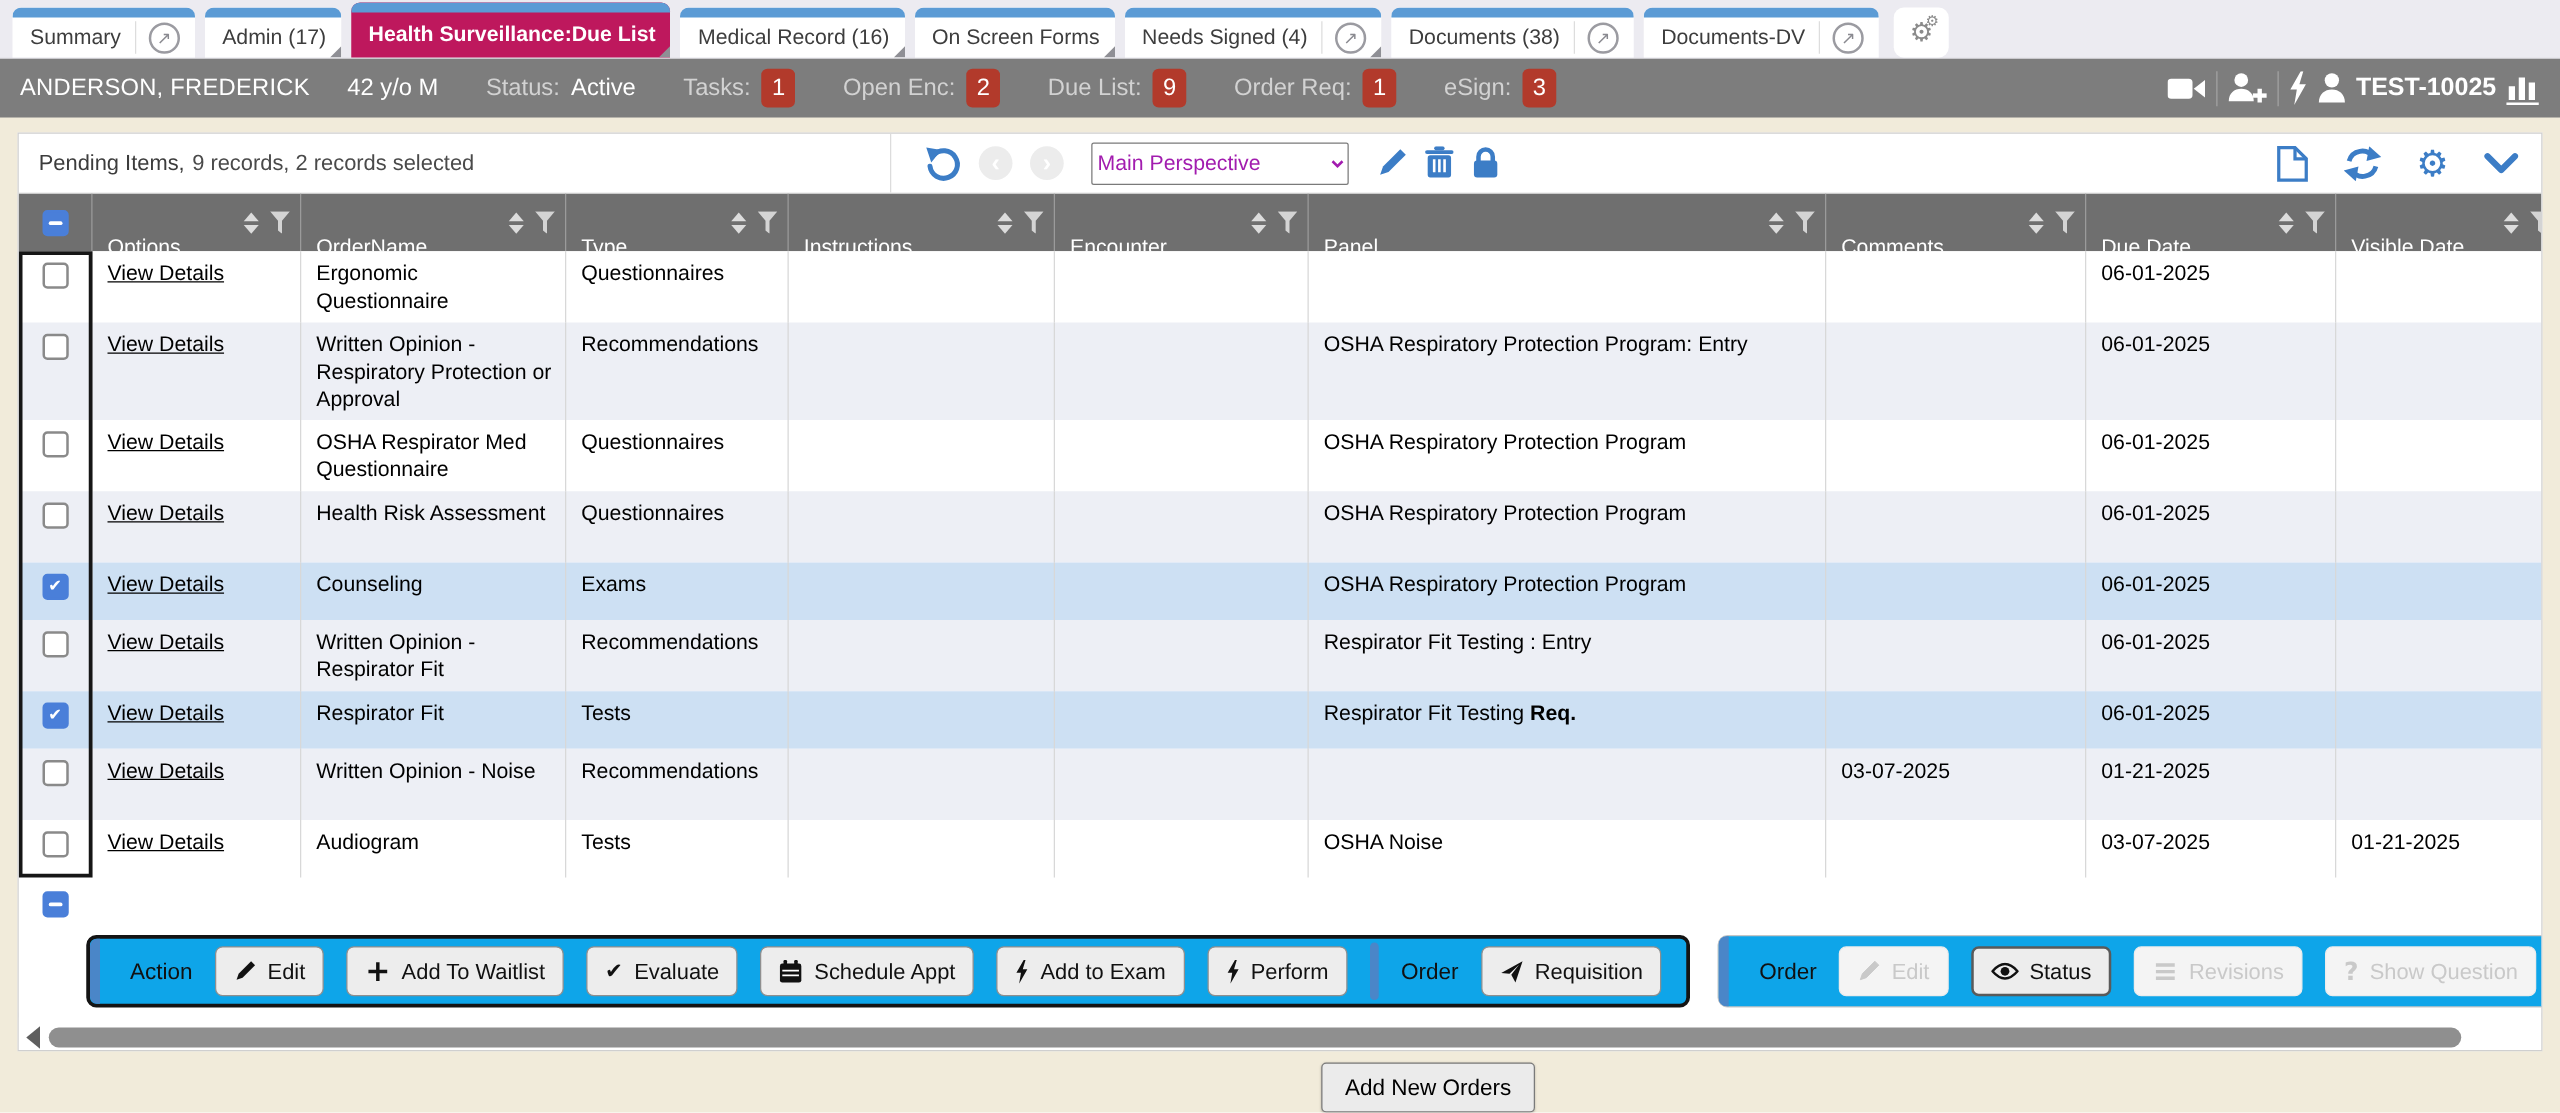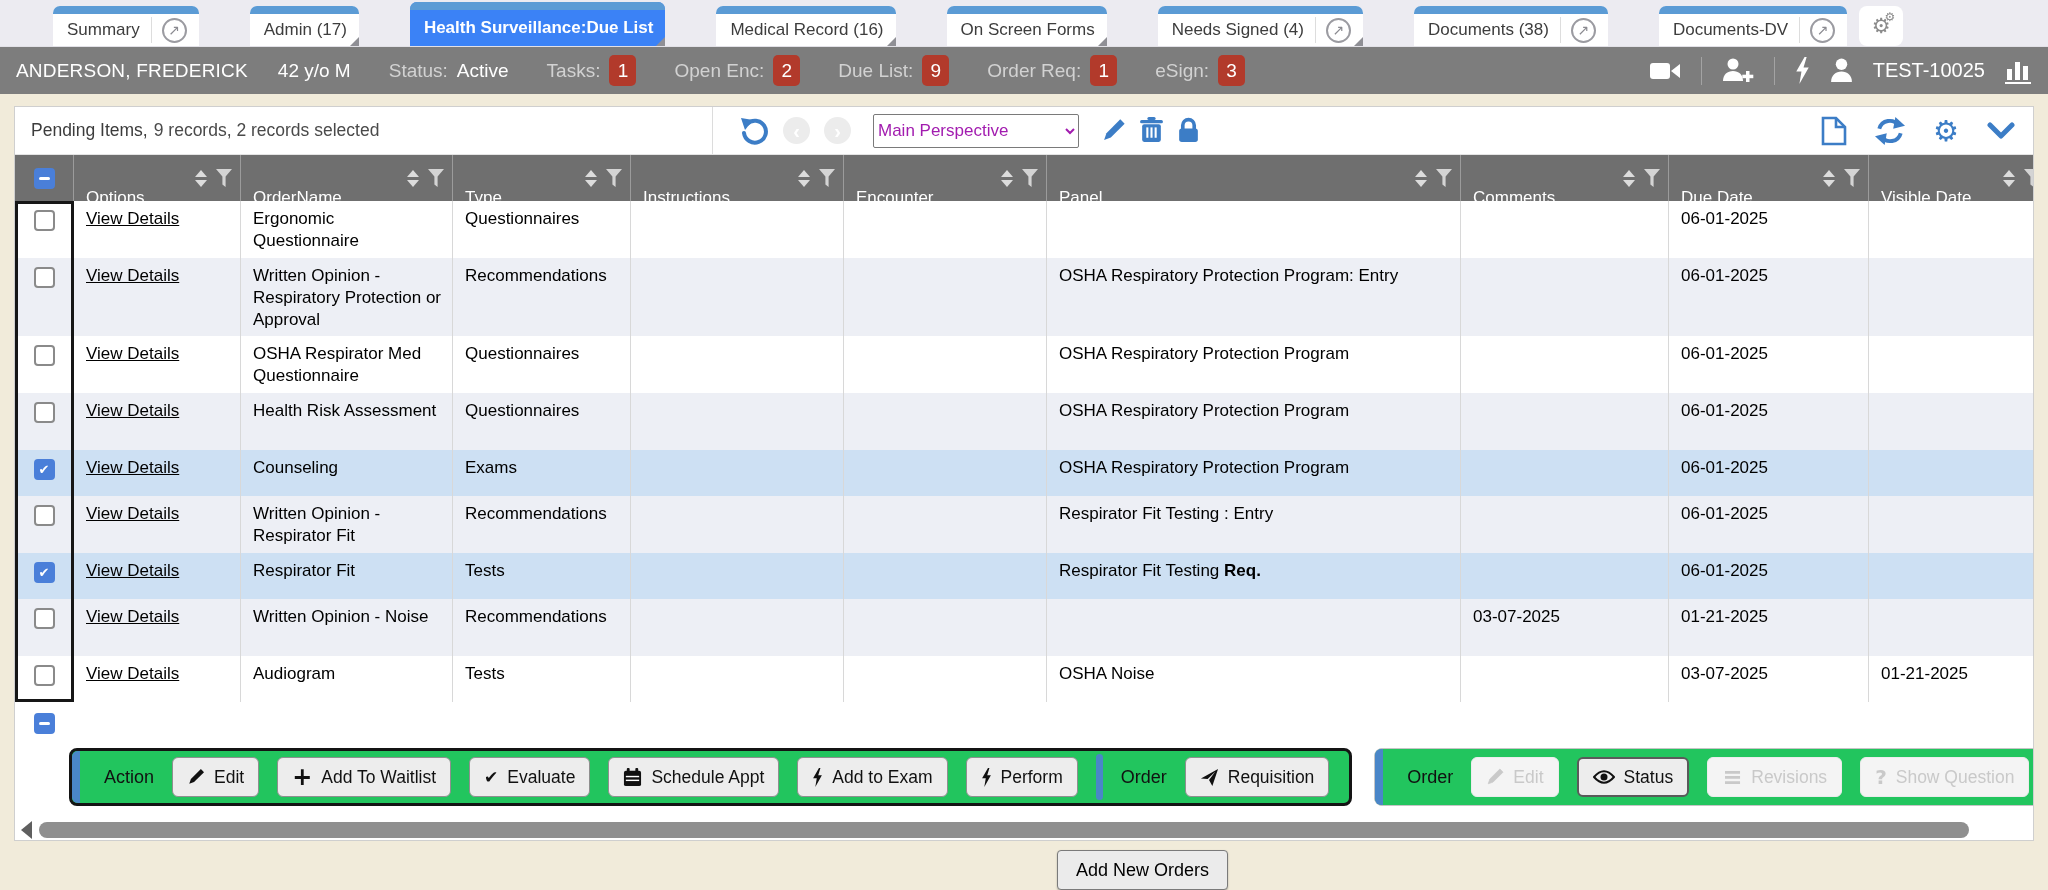--- a/index.html
+++ b/index.html
@@ -5,44 +5,44 @@
   * { box-sizing: border-box; }
   html,body { margin:0; padding:0; }
   body {
     width:2048px; height:890px; position:relative; overflow:hidden;
     background:#f1ebda; font-family:"Liberation Sans", sans-serif; color:#000;
   }
   
   .tabbar{position:absolute;left:0;top:0;width:2048px;height:47px;background:#ecebf1;
     display:flex;align-items:flex-end;padding-left:10px;gap:8px;border-bottom:1px solid #e2e1e7;}
   .tab{position:relative;height:40px;background:#fff;border-radius:7px 7px 0 0;display:flex;
-    align-items:center;font-size:17px;color:#3d3d3d;padding:8px 12px 0 14px;overflow:hidden;cursor:default;margin-left:43px;}
+    align-items:center;font-size:17px;color:#3d3d3d;padding:8px 12px 0 14px;overflow:hidden;cursor:default;}
   .tab::before{content:"";position:absolute;left:0;top:0;right:0;height:8px;background:#5b9bd5;}
-  .tab.active{background:#3b82f6;color:#fff;font-weight:bold;height:44px;}
+  .tab.active{background:#be185d;color:#fff;font-weight:bold;height:44px;}
   .tab.active::before{background:#5b9bd5;}
   .tab .tsep{width:1px;height:26px;background:#ddd;margin:0 0 0 11px;}
   .tab .ext{width:25px;height:25px;border:2px solid #9b9ba1;border-radius:50%;display:flex;
     align-items:center;justify-content:center;color:#8a8a90;font-size:14px;margin-left:10px;background:#fff;font-weight:normal;}
   .tab.fold::after{content:"";position:absolute;right:0;bottom:0;
     border-left:9px solid transparent;border-bottom:9px solid #8f8f95;}
   .gearbtn{position:relative;height:40px;width:44px;background:#fff;border-radius:8px;display:flex;
     align-items:center;justify-content:center;color:#8b8b8b;margin-left:4px;}
   .gearbtn .g1{font-size:21px;font-family:"DejaVu Sans",sans-serif;}
   .gearbtn .g2{position:absolute;top:4px;right:8px;font-size:12px;font-family:"DejaVu Sans",sans-serif;}
   
   .patientbar{position:absolute;left:0;top:47px;width:2048px;height:47px;background:#7d7d7d;
     color:#fff;display:flex;align-items:center;padding:0 16px;font-size:19px;}
   .pname{letter-spacing:.2px;}
   .agesex{margin-left:30px;}
   .pgroup{display:flex;align-items:center;margin-left:38px;white-space:nowrap;}
   .plabel{color:#d2d2d2;margin-right:9px;}
   .pvalue{color:#fff;}
   .badge{background:#b23a2b;color:#fff;border-radius:5px;min-width:27px;height:31px;display:inline-flex;
     align-items:center;justify-content:center;padding:0 7px;font-size:19px;}
-  .pright{margin-left:auto;display:flex;align-items:center;gap:20px;}
+  .pright{margin-left:auto;display:flex;align-items:center;gap:8px;font-weight:bold;}
   .pdivider{width:1px;height:28px;background:#a3a3a3;}
   .userid{font-size:20px;}
   
   .panel{position:absolute;left:14px;top:106px;width:2020px;height:735px;background:#fff;
     border:1px solid #cfcfcf;overflow:hidden;}
   
   .gridbar{height:48px;display:flex;align-items:center;border-bottom:1px solid #e4e4e4;padding-left:16px;font-size:17.5px;color:#4a4a4a;}
   .gb-left{width:682px;display:flex;align-items:baseline;height:100%;align-items:center;border-right:1px solid #dcdcdc;}
   .gb-title{font-weight:normal;color:#3c3c3c;margin-right:6px;}
   .gb-controls{display:flex;align-items:center;gap:14px;padding-left:26px;}
@@ -78,21 +78,21 @@
     align-items:center;justify-content:center;flex:none;}
   .cb.checked{background:#4a7fd9;border-color:#4a7fd9;color:#fff;font-size:13px;font-family:"DejaVu Sans",sans-serif;}
   .cb.indet{background:#4a7fd9;border-color:#4a7fd9;position:relative;}
   .cb.indet::after{content:"";width:11px;height:3px;background:#fff;border-radius:2px;}
   .col-frame{position:absolute;left:0;top:0;bottom:0;width:59px;border:3px solid #161616;pointer-events:none;z-index:5;}
   .bold{font-weight:bold;}
   
   .selectall-row{height:42px;display:flex;align-items:center;padding-left:19px;background:#fff;}
   
   .actionrow{height:66px;display:flex;align-items:center;background:#fff;padding-left:54px;}
-  .agroup{display:inline-flex;align-items:center;gap:18px;background:#22c55e;height:58px;position:relative;
+  .agroup{display:inline-flex;align-items:center;gap:18px;background:#0ea5e9;height:58px;position:relative;
     border-radius:8px;padding:0 20px 0 32px;flex:none;}
   .agroup::before{content:"";position:absolute;left:0;top:0;bottom:0;width:8px;background:#4a86c8;border-radius:6px 0 0 6px;}
   .agroup.main{border:3px solid #141414;margin-right:22px;}
   .agroup.second{border:1.5px solid #c5c5c5;}
   .alabel{font-size:18px;color:#111;}
   .btn{display:inline-flex;align-items:center;gap:9px;background:#ededed;border:1.5px solid #8f8f8f;
     border-radius:6px;height:40px;padding:0 14px;font-size:17.5px;color:#111;white-space:nowrap;cursor:pointer;}
   .btn .bicon{display:flex;align-items:center;font-family:"DejaVu Sans",sans-serif;font-weight:bold;}
   .btn.status{border:2px solid #5a5a5a;}
   .btn.disabled{background:#f4f4f4;border:1.5px solid #ececec;color:#c9c9c9;cursor:default;}

